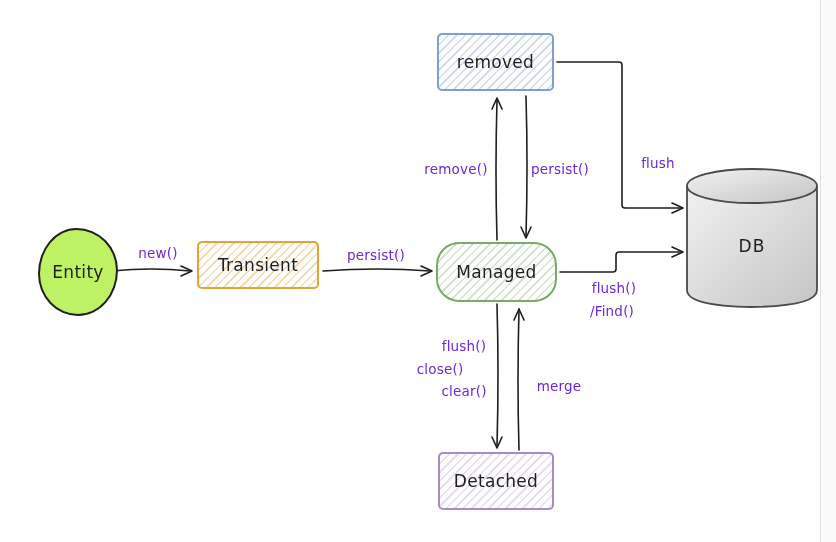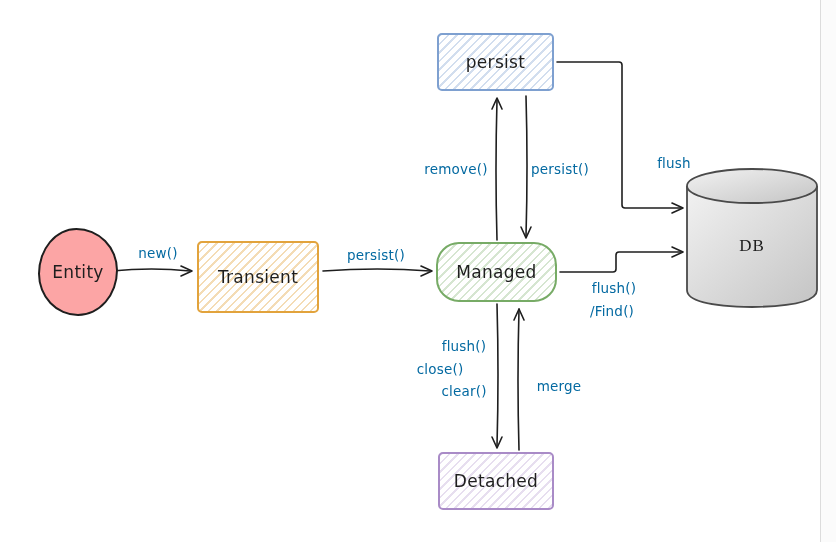--- a/index.html
+++ b/index.html
@@ -27,26 +27,26 @@
   }
   .box.removed{
     border-color:#7ea0d0;
     background-image:repeating-linear-gradient(135deg, rgba(126,160,208,.35) 0px, rgba(126,160,208,.35) 1.6px, transparent 1.6px, transparent 6px);
   }
   .box.detached{
     border-color:#a98bc7;
     background-image:repeating-linear-gradient(135deg, rgba(169,139,199,.28) 0px, rgba(169,139,199,.28) 1.6px, transparent 1.6px, transparent 6px);
   }
   .circle{
-    border:2.5px solid #1e1e1e;background:#fca5a5;
+    border:2.5px solid #1e1e1e;background:#bef264;
     border-radius:48% 52% 50% 50% / 52% 48% 52% 48%;
   }
   .edge-label{
     position:absolute;transform:translate(-50%,-50%);
-    color:#0369a1;font-size:13.5px;white-space:nowrap;letter-spacing:.2px;text-align:right;
+    color:#6d28d9;font-size:13.5px;white-space:nowrap;letter-spacing:.2px;text-align:right;
   }
   .db-label{
     position:absolute;transform:translate(-50%,-50%);
     color:#1e1e1e;font-size:17px;letter-spacing:1px;
   }
   .scroll-gutter{
     position:absolute;left:820px;top:0;width:16px;height:542px;
     background:#fbfbfb;border-left:1px solid #dcdcdc;
   }
 </style>
@@ -106,43 +106,43 @@
     <g>
       <path class="edge" d="M519,450 Q517,380 519,309"></path>
       <path class="edge" d="M514,320 L519,309 L524,320"></path>
     </g>
   </svg>
 
   <div class="node circle" style="left:38px;top:228px;width:80px;height:88px;">
     <span>Entity</span>
   </div>
 
-  <div class="node box transient" style="left:197px;top:241px;width:122px;height:72px;">
+  <div class="node box transient" style="left:197px;top:241px;width:122px;height:48px;">
     <span>Transient</span>
   </div>
 
   <div class="node box managed" style="left:436px;top:242px;width:121px;height:60px;">
     <span>Managed</span>
   </div>
 
   <div class="node box removed" style="left:437px;top:33px;width:117px;height:58px;">
-    <span>persist</span>
+    <span>removed</span>
   </div>
 
   <div class="node box detached" style="left:438px;top:452px;width:116px;height:58px;">
     <span>Detached</span>
   </div>
 
-  <span class="db-label" style="left:752px;top:246px;font-family:Liberation Serif, serif;">DB</span>
+  <span class="db-label" style="left:752px;top:246px;">DB</span>
 
   <span class="edge-label" style="left:158px;top:253px;">new()</span>
   <span class="edge-label" style="left:376px;top:255px;">persist()</span>
   <span class="edge-label" style="left:456px;top:169px;">remove()</span>
   <span class="edge-label" style="left:560px;top:169px;">persist()</span>
-  <span class="edge-label" style="left:674px;top:163px;">flush</span>
+  <span class="edge-label" style="left:658px;top:163px;">flush</span>
   <span class="edge-label" style="left:614px;top:288px;">flush()</span>
   <span class="edge-label" style="left:612px;top:311px;">/Find()</span>
   <span class="edge-label" style="left:464px;top:346px;">flush()</span>
   <span class="edge-label" style="left:440px;top:369px;">close()</span>
   <span class="edge-label" style="left:464px;top:391px;">clear()</span>
   <span class="edge-label" style="left:559px;top:370px;margin-top:16px;">merge</span>
 
   <div class="scroll-gutter"></div>
 
 </div>

